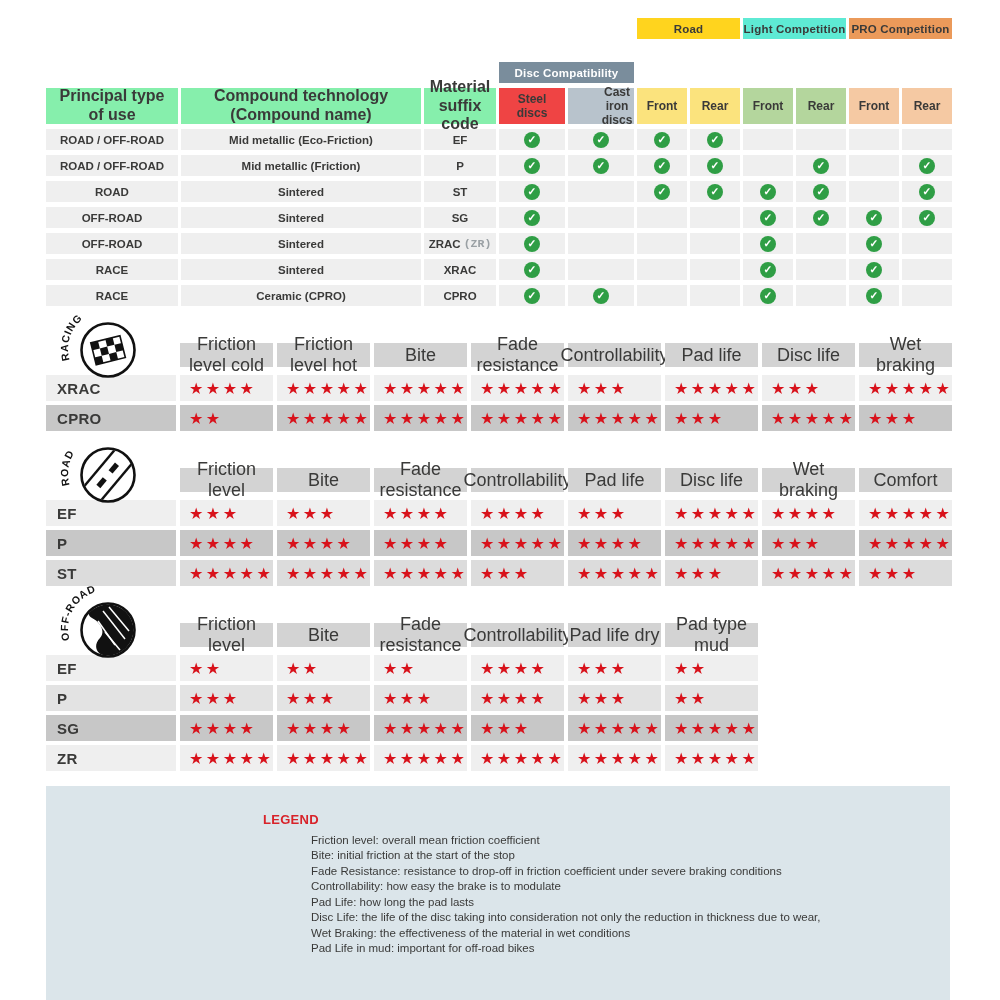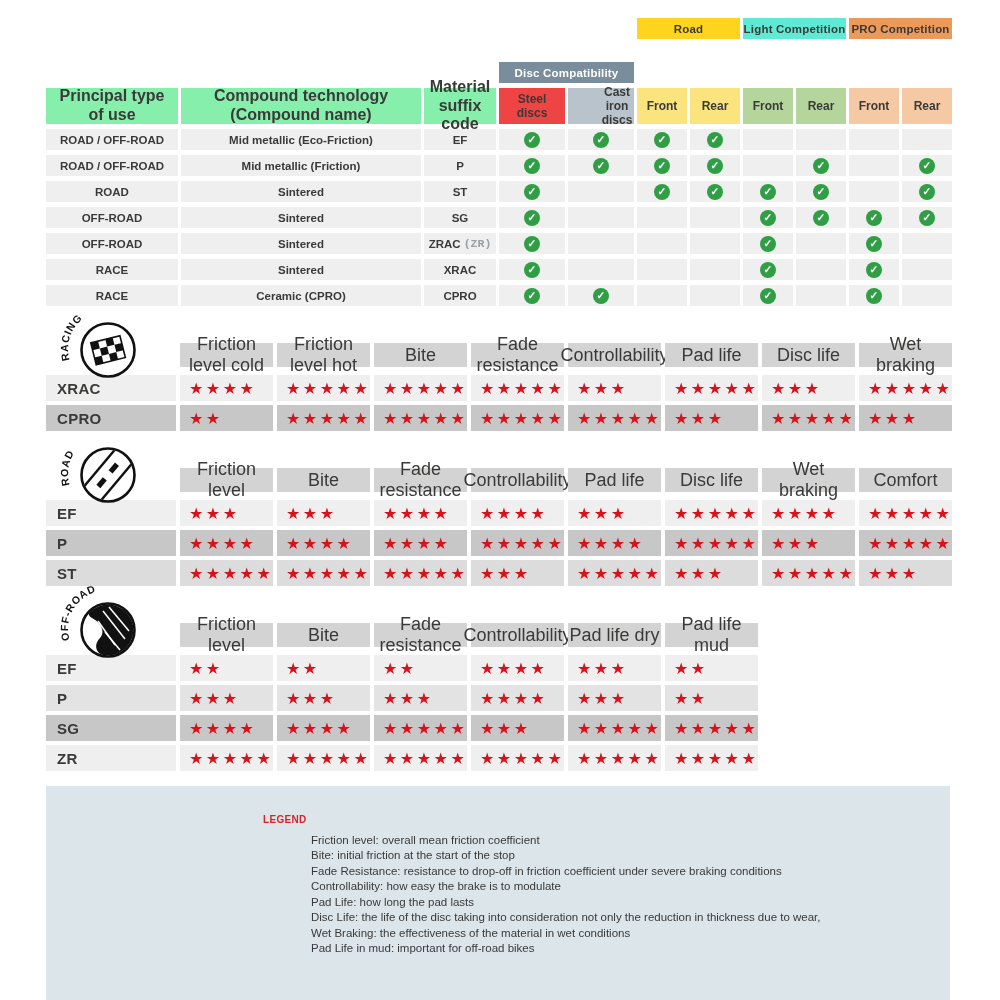--- a/index.html
+++ b/index.html
@@ -29,21 +29,21 @@
   .r-label{justify-content:flex-start;padding-left:11px;font-size:15px;font-weight:700;letter-spacing:.3px;}
   .stars{justify-content:flex-start;padding-left:9px;color:var(--red,#d8121b);font-size:16px;letter-spacing:2.5px;overflow:hidden;white-space:nowrap;}
   .sh-light{background:#efefef;}
   .sh-mid{background:#dcdcdc;}
   .sh-mid2{background:#e3e3e3;}
   .sh-dark{background:#c7c7c7;}
   .icon-wrap{position:absolute;left:14px;top:-43px;width:104px;height:100px;}
 
   
   .legend{margin-top:15px;background:#dbe5ea;width:904px;height:214px;box-sizing:border-box;padding:26px 40px 0 217px;font-size:11.5px;line-height:15.5px;}
-  .legend-title{color:var(--legend-red,#d8232a);font-weight:700;font-size:10px;margin-bottom:5px;letter-spacing:.3px;}
+  .legend-title{color:var(--legend-red,#d8232a);font-weight:700;font-size:13px;margin-bottom:5px;letter-spacing:.3px;}
   .legend-line b{font-weight:400;padding-left:48px;}
 </style>
 </head>
 <body>
 
 <div class="page">
   <div id="compat-table" class="compat">
       <div class="cell c-spacer" style="grid-column: span 3;"></div>
       <div class="cell c-group" style="grid-column: span 2; background: rgb(122, 141, 156); color: rgb(255, 255, 255); margin-top: 44px;">Disc Compatibility</div>
       <div class="cell c-group" style="grid-column: span 2; background: rgb(255, 212, 30); color: rgb(58, 58, 57);">Road</div>
@@ -366,21 +366,21 @@
     </svg></div>
         <div class="r-grid" style="grid-template-columns: 130px repeat(6, 93px);">
           <div class="cell r-spacer"></div>
           <div class="cell r-head">Friction
 level</div>
           <div class="cell r-head">Bite</div>
           <div class="cell r-head">Fade
 resistance</div>
           <div class="cell r-head">Controllability</div>
           <div class="cell r-head">Pad life dry</div>
-          <div class="cell r-head">Pad life mud</div>
+          <div class="cell r-head">Pad type mud</div>
         </div>
         <div class="r-grid r-rows" style="grid-template-columns: 130px repeat(6, 93px);">
           <div class="cell r-row r-label sh-light">EF</div>
           <div class="cell r-row stars sh-light">★★</div>
           <div class="cell r-row stars sh-light">★★</div>
           <div class="cell r-row stars sh-light">★★</div>
           <div class="cell r-row stars sh-light">★★★★</div>
           <div class="cell r-row stars sh-light">★★★</div>
           <div class="cell r-row stars sh-light">★★</div>
           <div class="cell r-row r-label sh-mid2">P</div>

